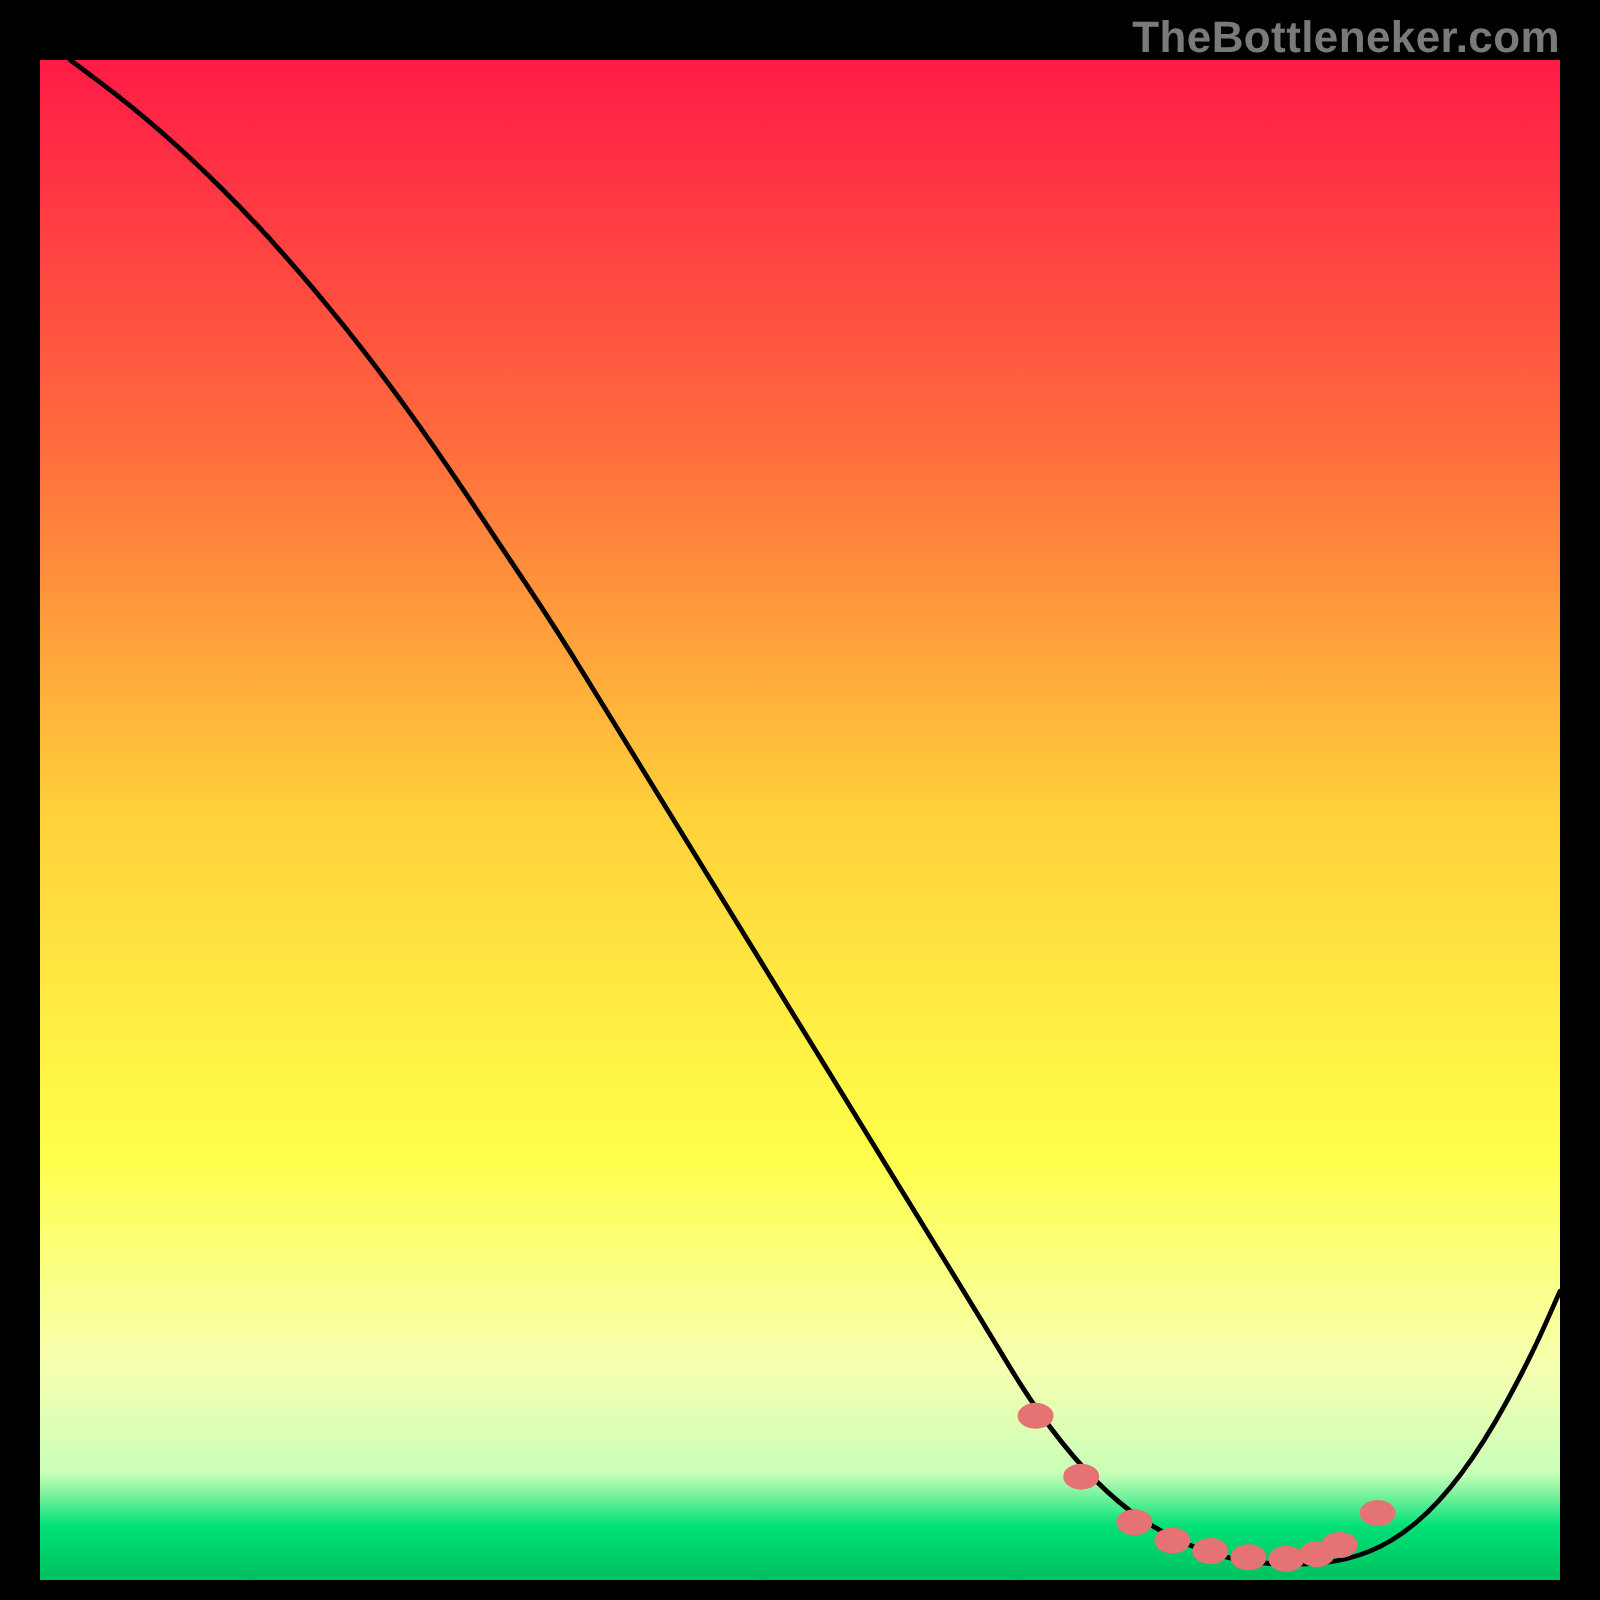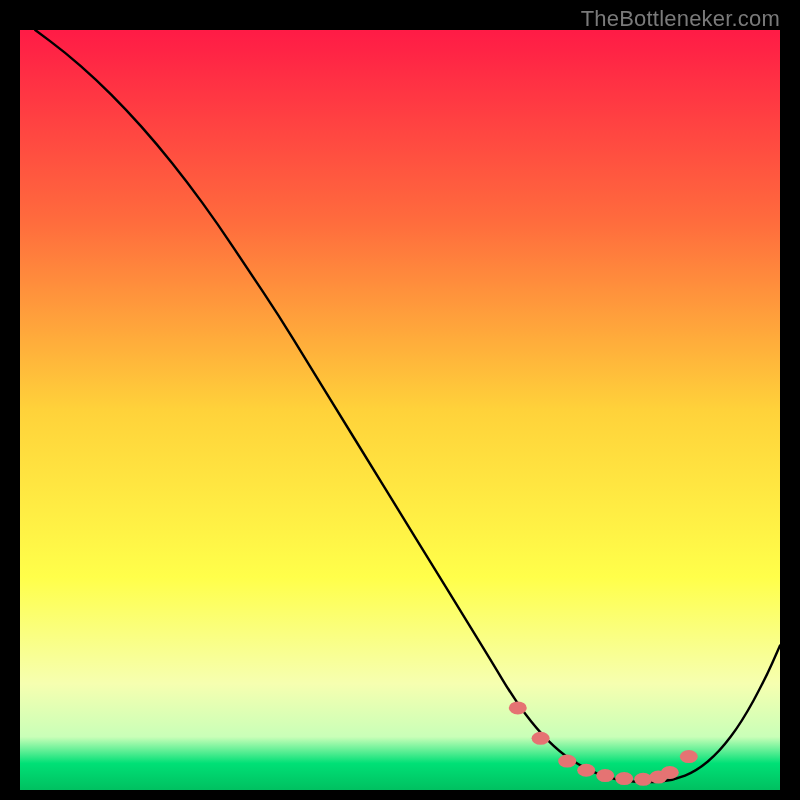--- a/index.html
+++ b/index.html
@@ -18,21 +18,21 @@
     height: 760px;
     background: #000;
   }
   .watermark {
     position: absolute;
     top: 6px;
     right: 20px;
     font-family: Arial, Helvetica, sans-serif;
     font-size: 22px;
     color: #7a7a7a;
-    font-weight: 400;
+    font-weight: 700;
     letter-spacing: 0.2px;
   }
   svg {
     display: block;
   }
 </style>
 </head>
 <body>
 
 <div class="watermark">TheBottleneker.com</div>

